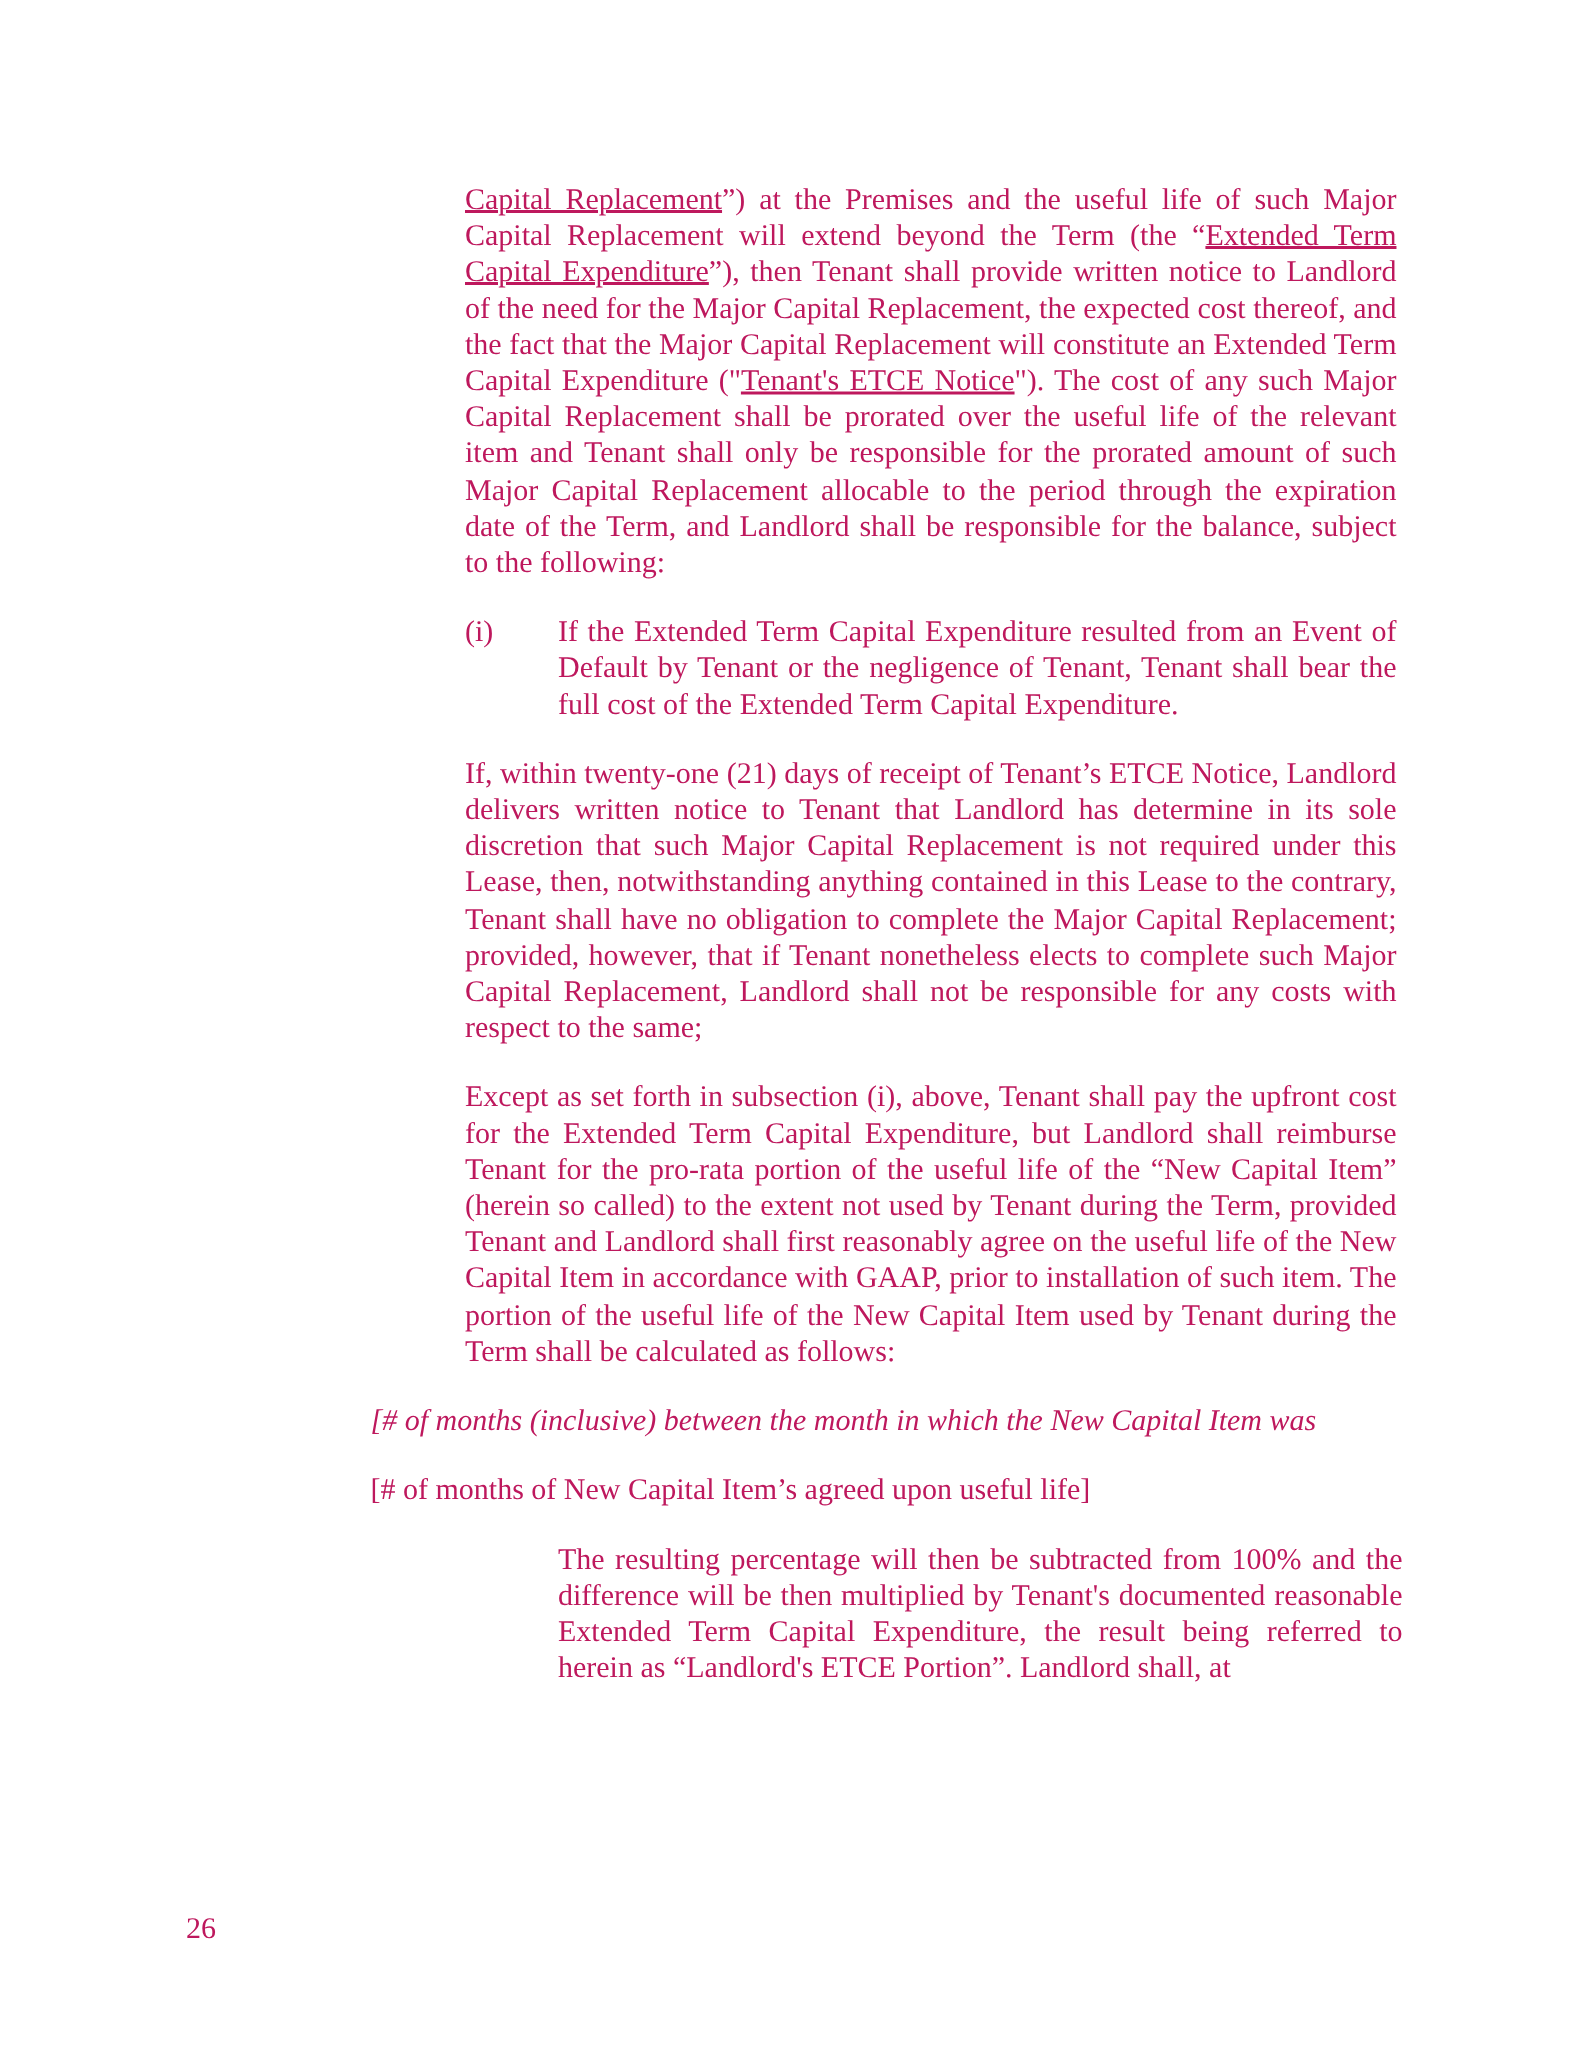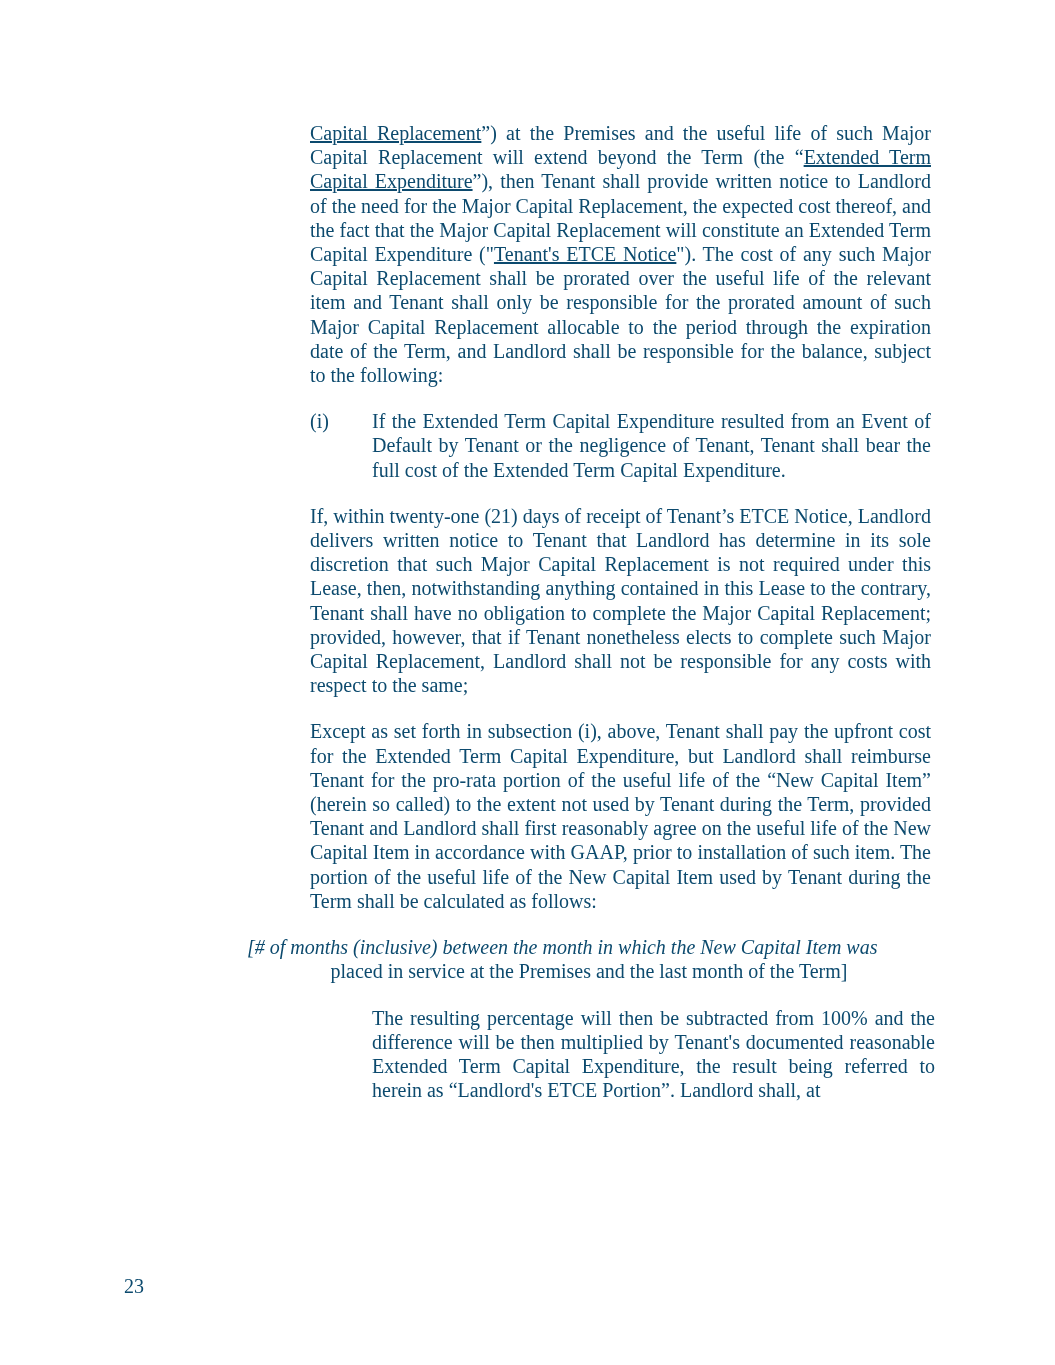--- a/index.html
+++ b/index.html
@@ -2,21 +2,21 @@
 <html><head>
 <meta charset="utf-8">
 <style>
   html, body { margin: 0; padding: 0; background: #e8e8e8; }
   .page {
     position: relative;
     width: 1055px;
     height: 1365px;
     margin: 0 auto;
     background: #ffffff;
-    color: #0c4a6e;
+    color: #be185d;
     font-family: "Liberation Serif", "DejaVu Serif", serif;
     font-size: 20px;
     line-height: 24.2px;
     overflow: hidden;
   }
   .doc { position: absolute; left: 0; top: 121px; right: 0; }
   .para { margin: 0; }
   .intro {
     margin: 0 124px 22px 310px;
     text-align: justify;
@@ -68,23 +68,23 @@
     <div class="item">
       <p class="itext">If, within twenty-one (21) days of receipt of Tenant’s ETCE Notice, Landlord delivers written notice to Tenant that Landlord has determine in its sole discretion that such Major Capital Replacement is not required under this Lease, then, notwithstanding anything contained in this Lease to the contrary, Tenant shall have no obligation to complete the Major Capital Replacement; provided, however, that if Tenant nonetheless elects to complete such Major Capital Replacement, Landlord shall not be responsible for any costs with respect to the same;</p>
     </div>
 
     <div class="item">
       <p class="itext">Except as set forth in subsection (i), above, Tenant shall pay the upfront cost for the Extended Term Capital Expenditure, but Landlord shall reimburse Tenant for the pro-rata portion of the useful life of the “New Capital Item” (herein so called) to the extent not used by Tenant during the Term, provided Tenant and Landlord shall first reasonably agree on the useful life of the New Capital Item in accordance with GAAP, prior to installation of such item.  The portion of the useful life of the New Capital Item used by Tenant during the Term shall be calculated as follows:</p>
     </div>
 
     <div class="formula">
       <div class="f-line1">[# of months (inclusive) between the month in which the New Capital Item was</div>
-      <div class="f-line2">placed in service at the Premises and the last month of the Term]</div>
     </div>
 
 
+    <div class="denominator">[# of months of New Capital Item’s agreed upon useful life]</div>
 
     <p class="para closing">The resulting percentage will then be subtracted from 100% and the difference will be then multiplied by Tenant's documented reasonable Extended Term Capital Expenditure, the result being referred to herein as “Landlord's ETCE Portion”.  Landlord shall, at</p>
 
   </div>
 
-  <div class="pagenum">23</div>
+  <div class="pagenum">26</div>
 </div>
 
 </body></html>

